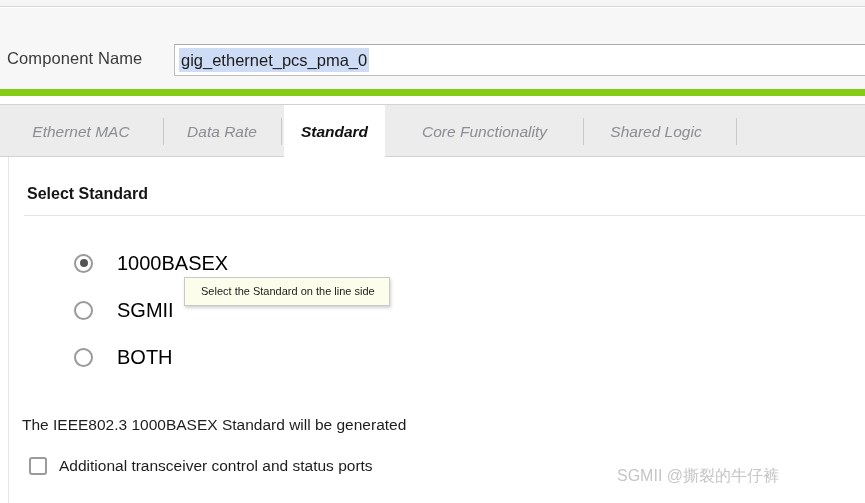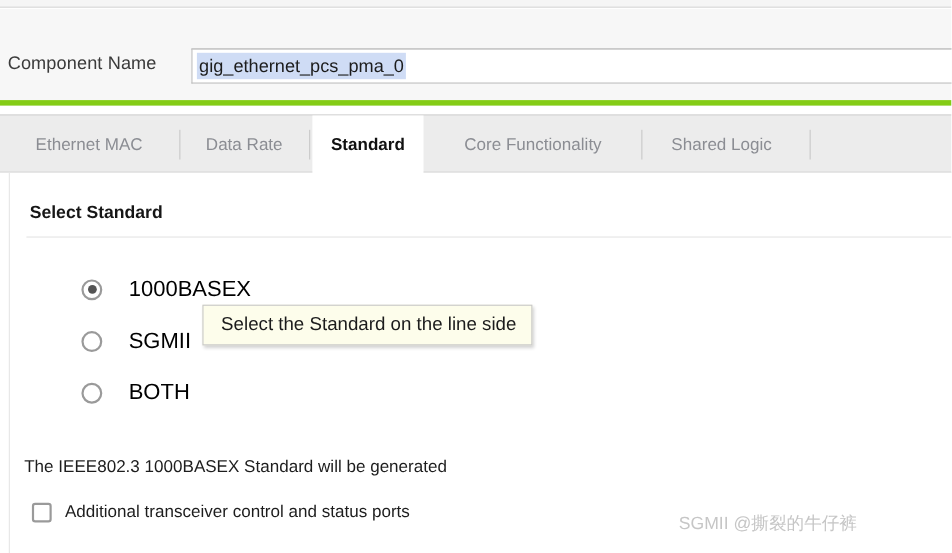--- a/index.html
+++ b/index.html
@@ -22,21 +22,21 @@
     width: 865px; height: 7px;
     background: #f5f5f5;
     border-bottom: 1px solid #d6d6d6;
   }
 
   
   .name-row {
     position: absolute; left: 0; top: 8px;
     width: 865px; height: 88px;
     background: #f7f7f7;
-    border-bottom: 5px solid #84cc16;
+    border-bottom: 7px solid #84cc16;
   }
   .name-label {
     position: absolute; left: 7px; top: 41px;
     font-size: 16.5px;
     color: #3b3b3b;
     letter-spacing: .1px;
     white-space: nowrap;
   }
   .name-field {
     position: absolute; left: 174px; top: 36px;
@@ -56,20 +56,21 @@
     white-space: nowrap;
   }
 
   
   .tabbar {
     position: absolute; left: 0; top: 104px;
     width: 865px; height: 53px;
     background: #ececec;
     border-top: 1px solid #d2d2d2;
     border-bottom: 1px solid #d2d2d2;
+    font-style: italic;
   }
   .tab {
     position: absolute; top: 0;
     height: 53px;
     display: flex; align-items: center; justify-content: center;
     font-size: 15.5px;
     color: #8b8d93;
     white-space: nowrap;
     padding: 0 18px;
   }
@@ -138,21 +139,21 @@
   }
 
   
   .tooltip {
     position: absolute;
     left: 184px; top: 277px;
     background: #fdfdeb;
     border: 1px solid #c8c8c8;
     box-shadow: 1px 2px 3px rgba(0,0,0,.18);
     padding: 7px 14px 8px 16px;
-    font-size: 17px;
+    font-size: 11px;
     color: #1b1b1b;
     white-space: nowrap;
   }
 
   
   .status-text {
     position: absolute; left: 22px; top: 416px;
     font-size: 15.5px;
     color: #1d1d1d;
     white-space: nowrap;

